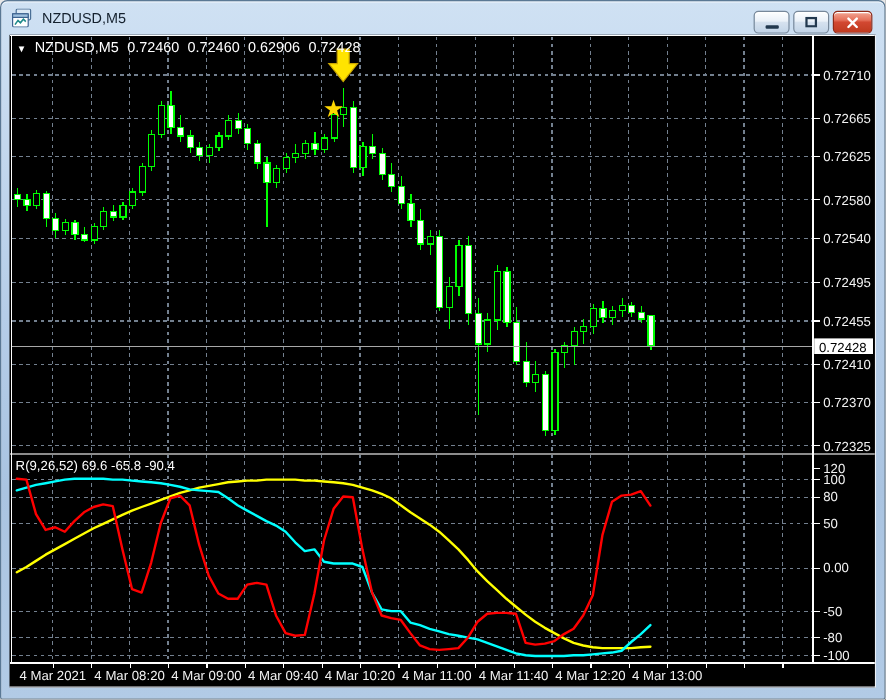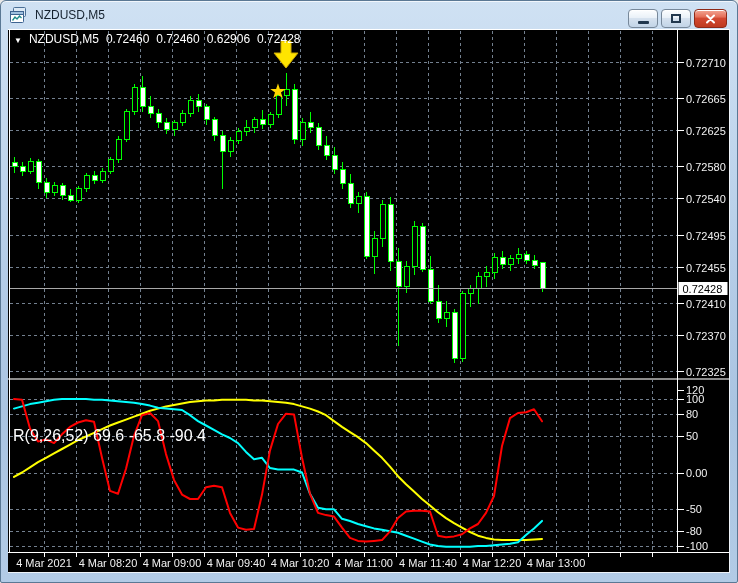--- a/index.html
+++ b/index.html
@@ -13,21 +13,21 @@
   .wbtn{width:30px;height:19px;border-radius:4px;border:1px solid #77889a;box-sizing:border-box;
         background:linear-gradient(#fdfeff,#eaf1f8 45%,#d6e2ef 50%,#c2d4e7);
         display:flex;align-items:center;justify-content:center;box-shadow:inset 0 1px 0 #ffffff;}
   .wbtn.close{width:33px;border-color:#8e2a18;background:linear-gradient(#f3a795,#e5705a 40%,#d24831 50%,#bf3a1f);}
   .glyph-min{width:11px;height:3px;background:#22384e;margin-top:8px;border-radius:1px;}
   .client{position:absolute;left:7px;top:28px;width:721px;height:543px;background:#000;
           border-right:1px solid #edf2f8;border-bottom:1px solid #edf2f8;box-sizing:content-box;}
   .overlay{position:absolute;color:#fff;pointer-events:none;white-space:nowrap;}
   .ohlc{left:6px;top:3px;font-size:12px;display:flex;gap:7px;align-items:center;}
   .ohlc .tri{font-size:8px;padding-top:2px;}
-  .ind-label{left:5px;top:354px;font-size:16px;margin-top:44px;}
+  .ind-label{left:5px;top:354px;font-size:11px;}
   svg text{font-family:"Liberation Sans",sans-serif;}
 </style>
 </head>
 <body>
 
 <div class="win">
   <div class="titlebar">
     <span class="app-icon">
       <svg width="18" height="16" viewBox="0 0 18 16">
         <rect x="3.5" y="0.5" width="12" height="9" rx="1" fill="#dce9f5" stroke="#4a6f96"></rect>

